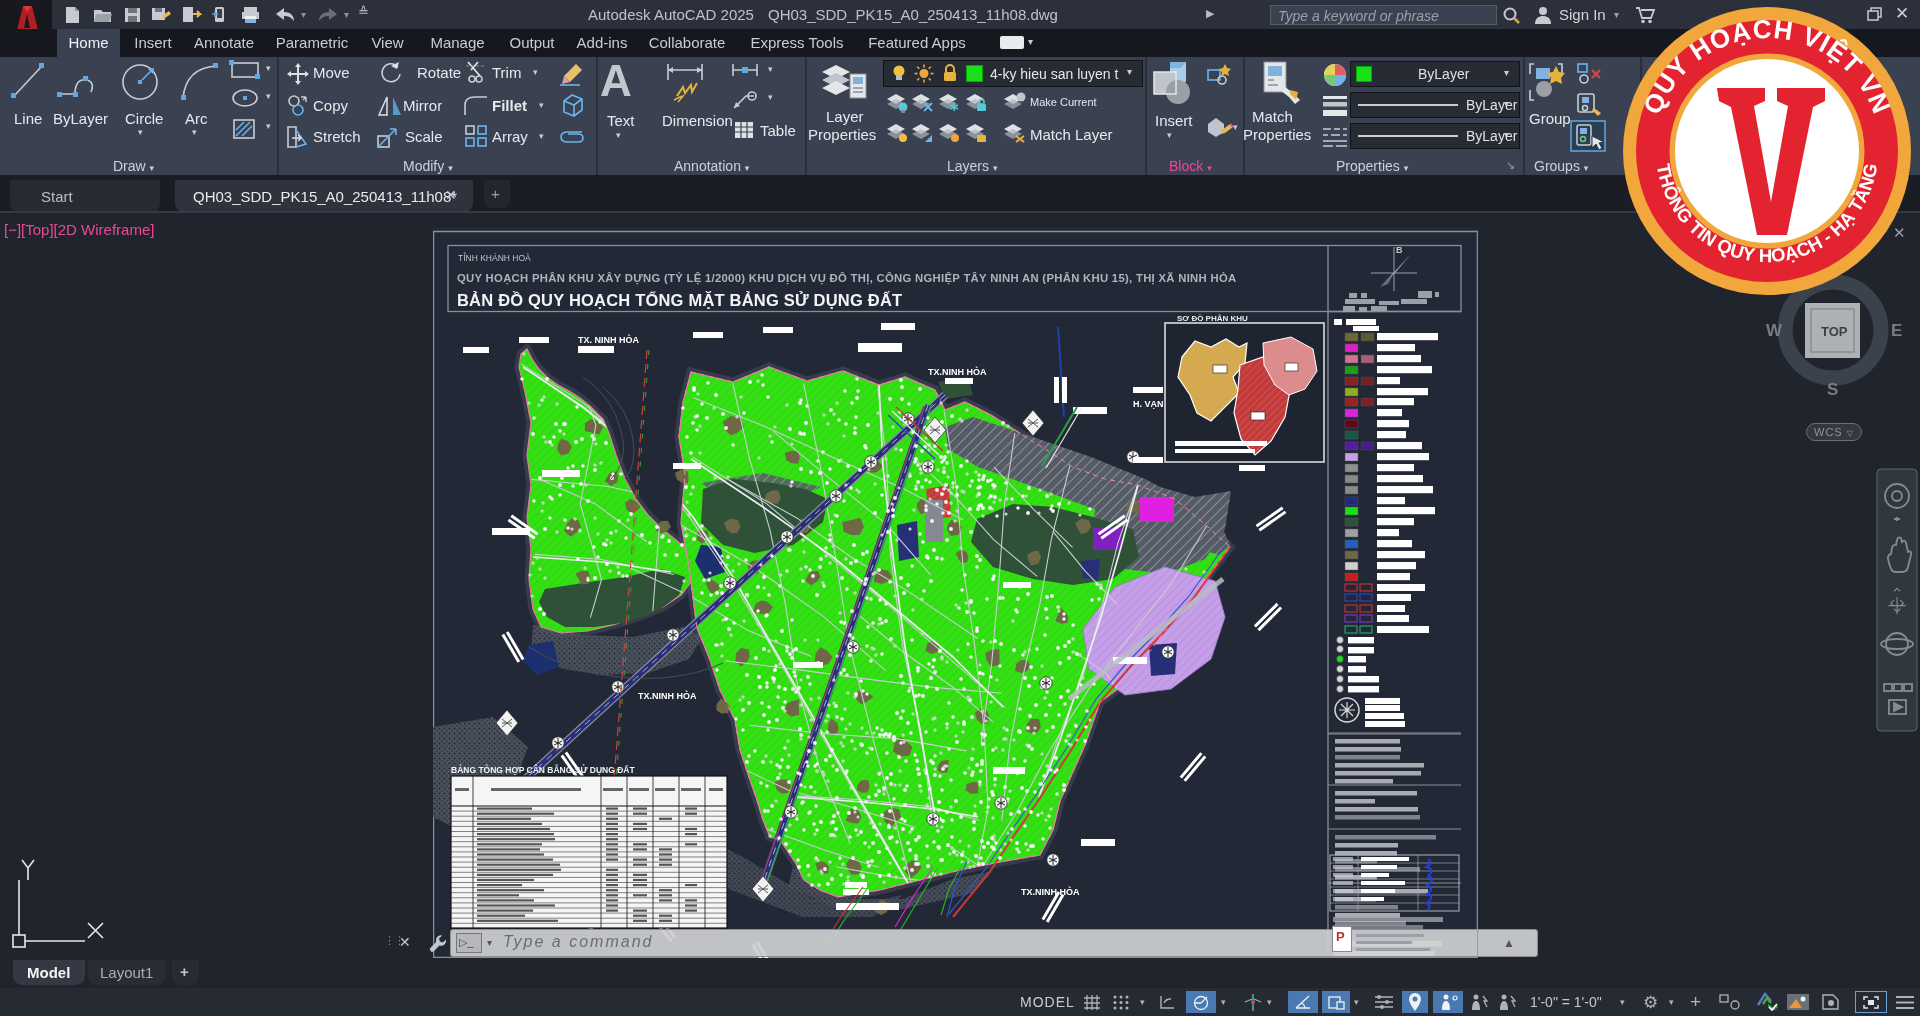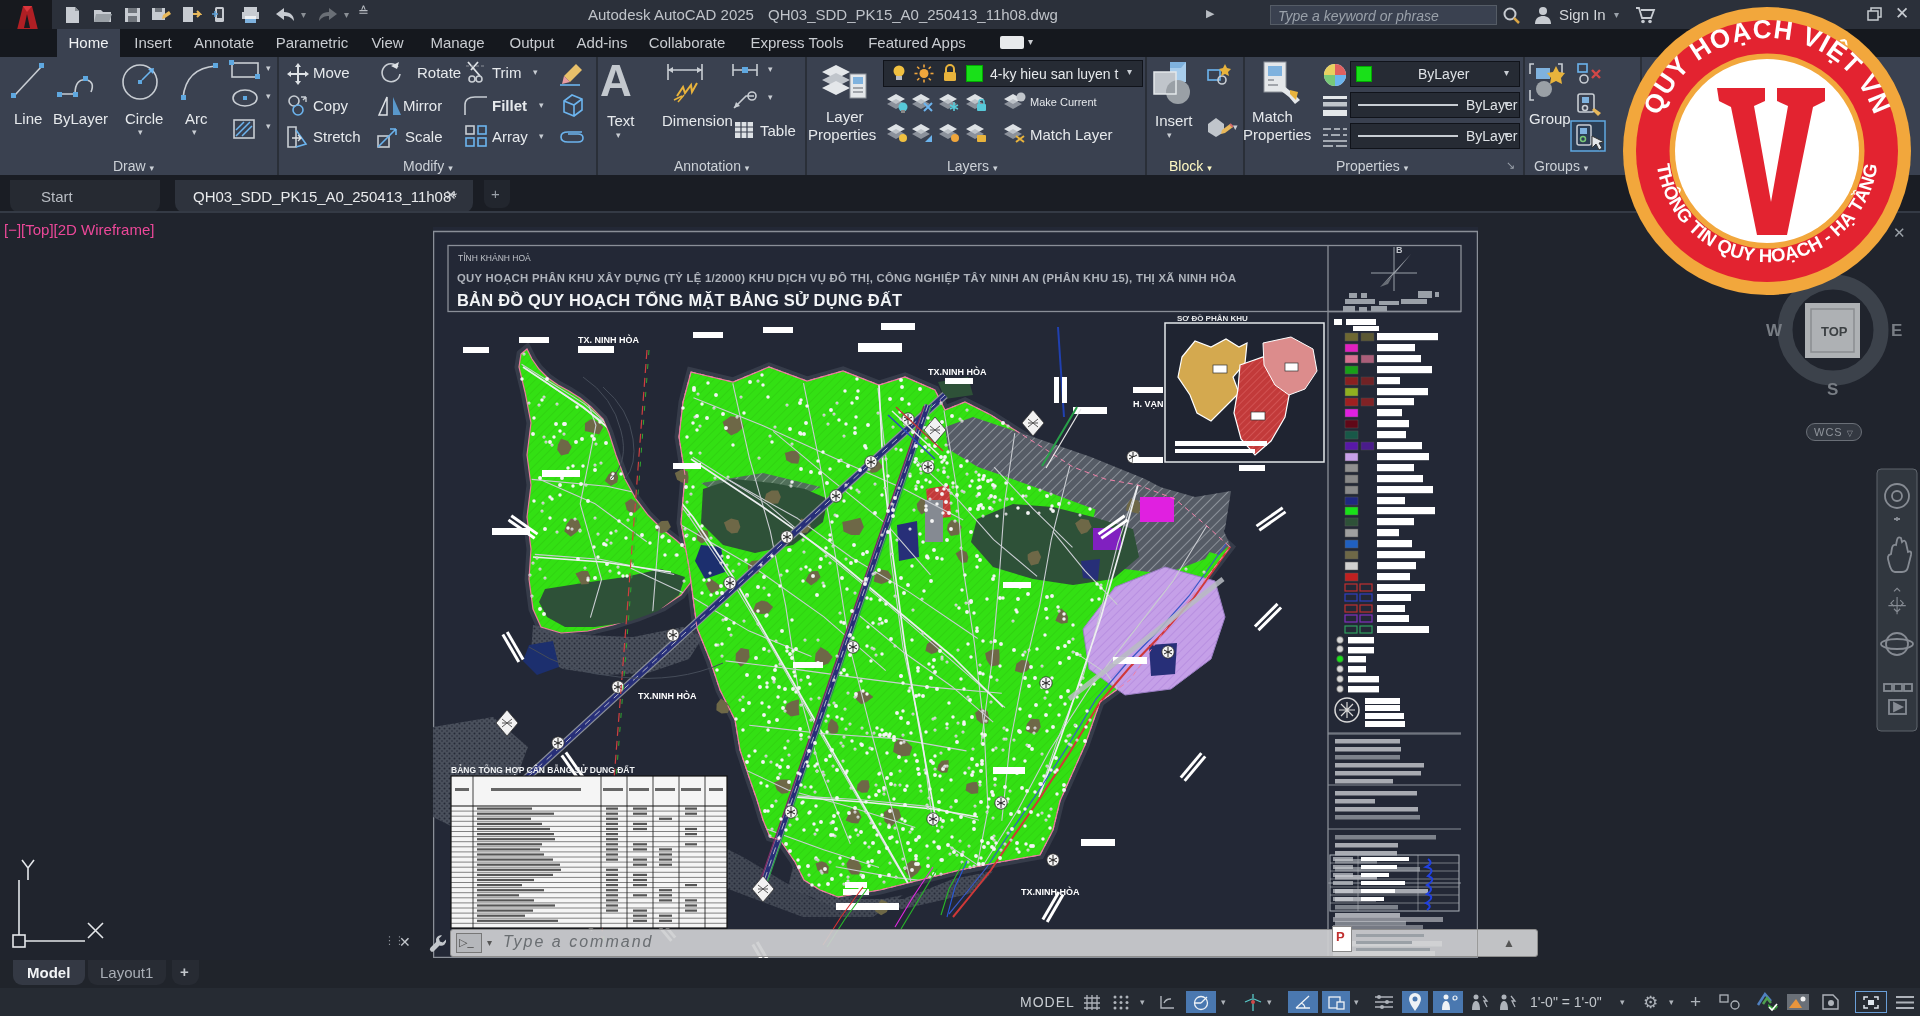--- a/index.html
+++ b/index.html
@@ -2233,21 +2233,21 @@
 <div class="abs" style="left:596px;top:57px;width:2px;height:118px;background:#2a2f38;"></div>
 <div class="abs" style="left:805px;top:57px;width:2px;height:118px;background:#2a2f38;"></div>
 <div class="abs" style="left:1145px;top:57px;width:2px;height:118px;background:#2a2f38;"></div>
 <div class="abs" style="left:1243px;top:57px;width:2px;height:118px;background:#2a2f38;"></div>
 <div class="abs" style="left:1523px;top:57px;width:2px;height:118px;background:#2a2f38;"></div>
 <div class="abs" style="left:1640px;top:57px;width:2px;height:118px;background:#2a2f38;"></div>
 <div class="txt" style="left:113px;top:158px;color:#ccd1d7;font-size:14px;">Draw <span style="font-size:9px;">▾</span></div>
 <div class="txt" style="left:403px;top:158px;color:#ccd1d7;font-size:14px;">Modify <span style="font-size:9px;">▾</span></div>
 <div class="txt" style="left:652px;top:158px;color:#ccd1d7;font-size:14px;margin-left:22px;">Annotation <span style="font-size:9px;">▾</span></div>
 <div class="txt" style="left:947px;top:158px;color:#ccd1d7;font-size:14px;">Layers <span style="font-size:9px;">▾</span></div>
-<div class="txt" style="left:1169px;top:158px;color:#fef9c3;font-size:14px;">Block <span style="font-size:9px;">▾</span></div>
+<div class="txt" style="left:1169px;top:158px;color:#ec4899;font-size:14px;">Block <span style="font-size:9px;">▾</span></div>
 <div class="txt" style="left:1336px;top:158px;color:#ccd1d7;font-size:14px;">Properties <span style="font-size:9px;">▾</span></div>
 <div class="txt" style="left:1534px;top:158px;color:#ccd1d7;font-size:14px;">Groups <span style="font-size:9px;">▾</span></div>
 <div class="txt" style="left:1506px;top:159px;color:#9aa1aa;font-size:11px;">↘</div>
 <svg class="abs" style="left:8px;top:60px" width="40" height="42" viewBox="0 0 40 42">
       <line x1="6" y1="36" x2="34" y2="6" stroke="#c8cdd3" fill="none" stroke-width="1.6"></line>
     <rect x="3" y="33" width="5" height="5" fill="#5fa8e0"></rect>
     <rect x="31" y="3" width="5" height="5" fill="#5fa8e0"></rect>
   </svg>
 <div class="txt" style="left:14px;top:110px;color:#e6e9ec;font-size:15px;">Line</div>
 <svg class="abs" style="left:55px;top:60px" width="48" height="42" viewBox="0 0 48 42">

